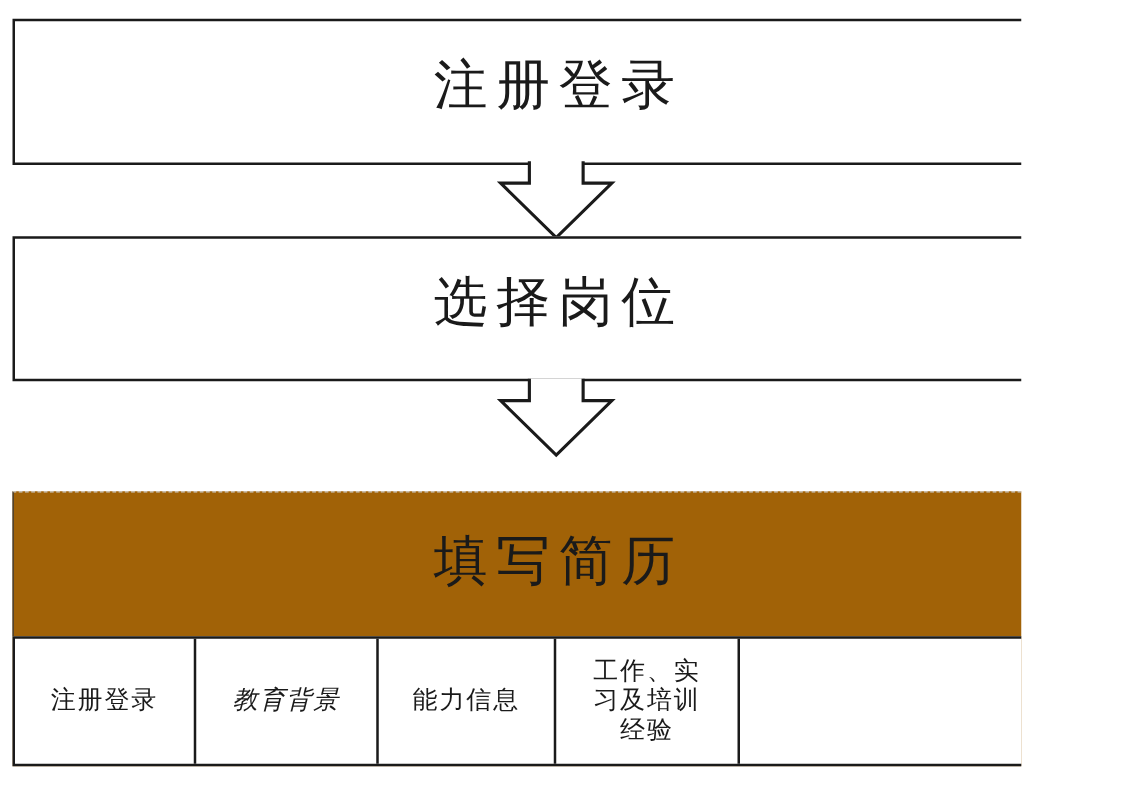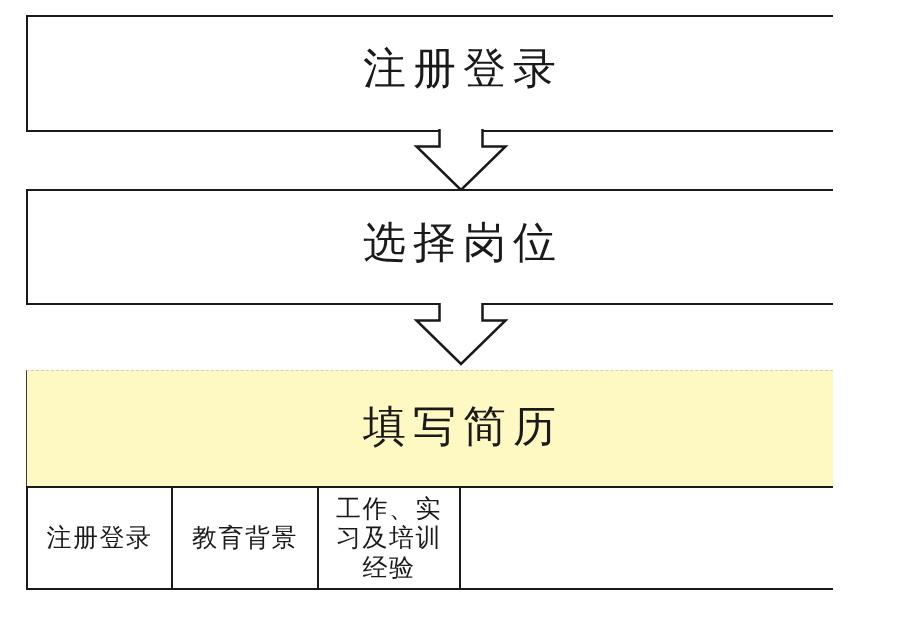--- a/index.html
+++ b/index.html
@@ -8,21 +8,20 @@
     background: #ffffff;
     font-family: "Liberation Serif", "DejaVu Serif", serif;
     color: #1a1a1a;
   }
   .canvas {
     position: relative;
     width: 817px;
     height: 640px;
     background: #ffffff;
     overflow: hidden;
-    margin-left: 16px;
   }
   .stepbox {
     position: absolute;
     left: 10px;
     width: 867px;
     box-sizing: border-box;
     border: 2.5px solid #1a1a1a;
     background: #ffffff;
     display: flex;
     align-items: center;
@@ -43,25 +42,25 @@
     position: absolute;
     left: 399px;
     overflow: visible;
   }
   #arrow-1 { top: 129px; }
   #arrow-2 { top: 302.5px; }
 
   .panel {
     position: absolute;
     left: 10px;
-    top: 370px;
+    top: 393px;
     width: 867px;
     height: 220px;
     box-sizing: border-box;
-    background: #fef9c3;
+    background: #a16207;
   }
   .panel-title-area {
     position: absolute;
     top: 0; left: 0; right: 0;
     height: 116px;
     box-sizing: border-box;
     border-top: 1.5px dashed #cfcfcf;
     border-left: 1.2px solid #3a3a3a;
     border-right: 1.2px solid #3a3a3a;
     display: flex;
@@ -78,28 +77,28 @@
     background: #ffffff;
     display: flex;
   }
   .cell {
     box-sizing: border-box;
     border-right: 2px solid #1a1a1a;
     display: flex;
     align-items: center;
     justify-content: center;
     text-align: center;
-    font-size: 25px;
+    font-size: 20px;
     letter-spacing: 1.5px;
     line-height: 1.18;
     white-space: pre-line;
     overflow: hidden;
   }
   .cell:nth-child(1) { flex: 0 0 145px; }
-  .cell:nth-child(2) { flex: 0 0 146px; }
+  .cell:nth-child(2) { flex: 0 0 146px; font-style: italic; }
   .cell:nth-child(3) { flex: 0 0 142px; }
   .cell:nth-child(4) { flex: 0 0 147px; }
   .cell:nth-child(5) { flex: 0 0 145px; }
   .cell:nth-child(6) { flex: 1 1 auto; border-right: none; }
 </style>
 </head>
 <body>
 
 <div class="canvas">
 
@@ -119,19 +118,20 @@
     <path d="M24.5,0 L24.5,17.5 L1.5,17.5 L46,61 L90.5,17.5 L67.5,17.5 L67.5,0" fill="#ffffff" stroke="#1a1a1a" stroke-width="2.5" stroke-linejoin="miter"></path>
   </svg>
 
   <div class="panel">
     <div class="panel-title-area">
       <span class="step-label">填写简历</span>
     </div>
     <div class="cells-row">
       <div class="cell">注册登录</div>
       <div class="cell">教育背景</div>
+      <div class="cell">能力信息</div>
       <div class="cell">工作、实
 习及培训
 经验</div>
     </div>
   </div>
 
 </div>
 
 </body></html>

